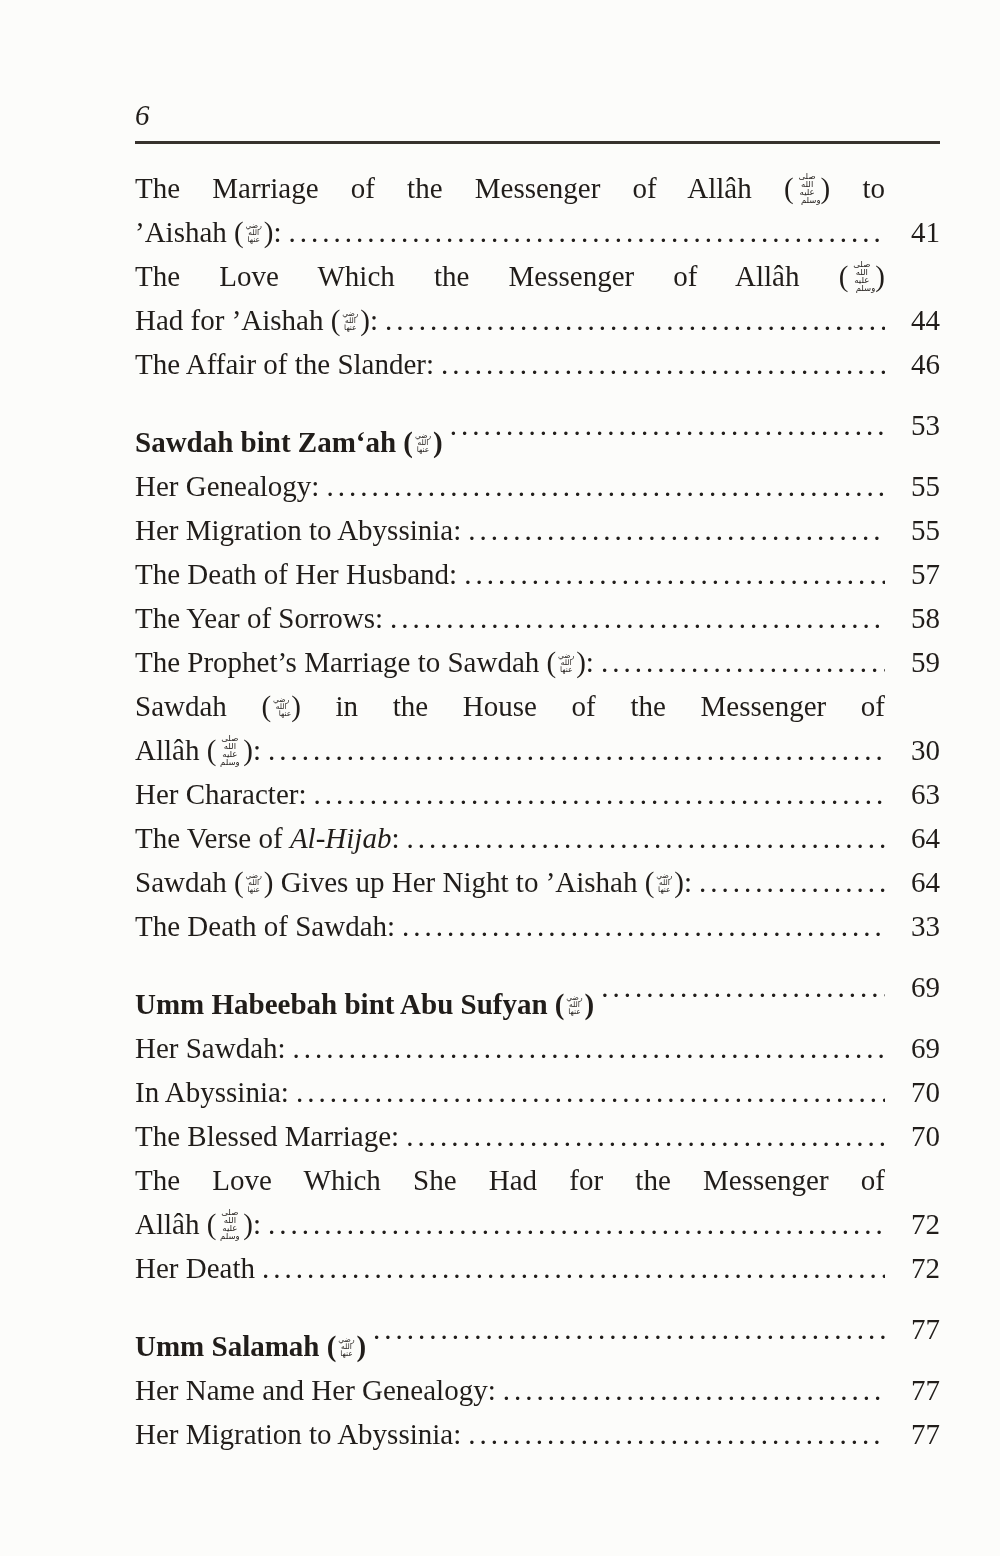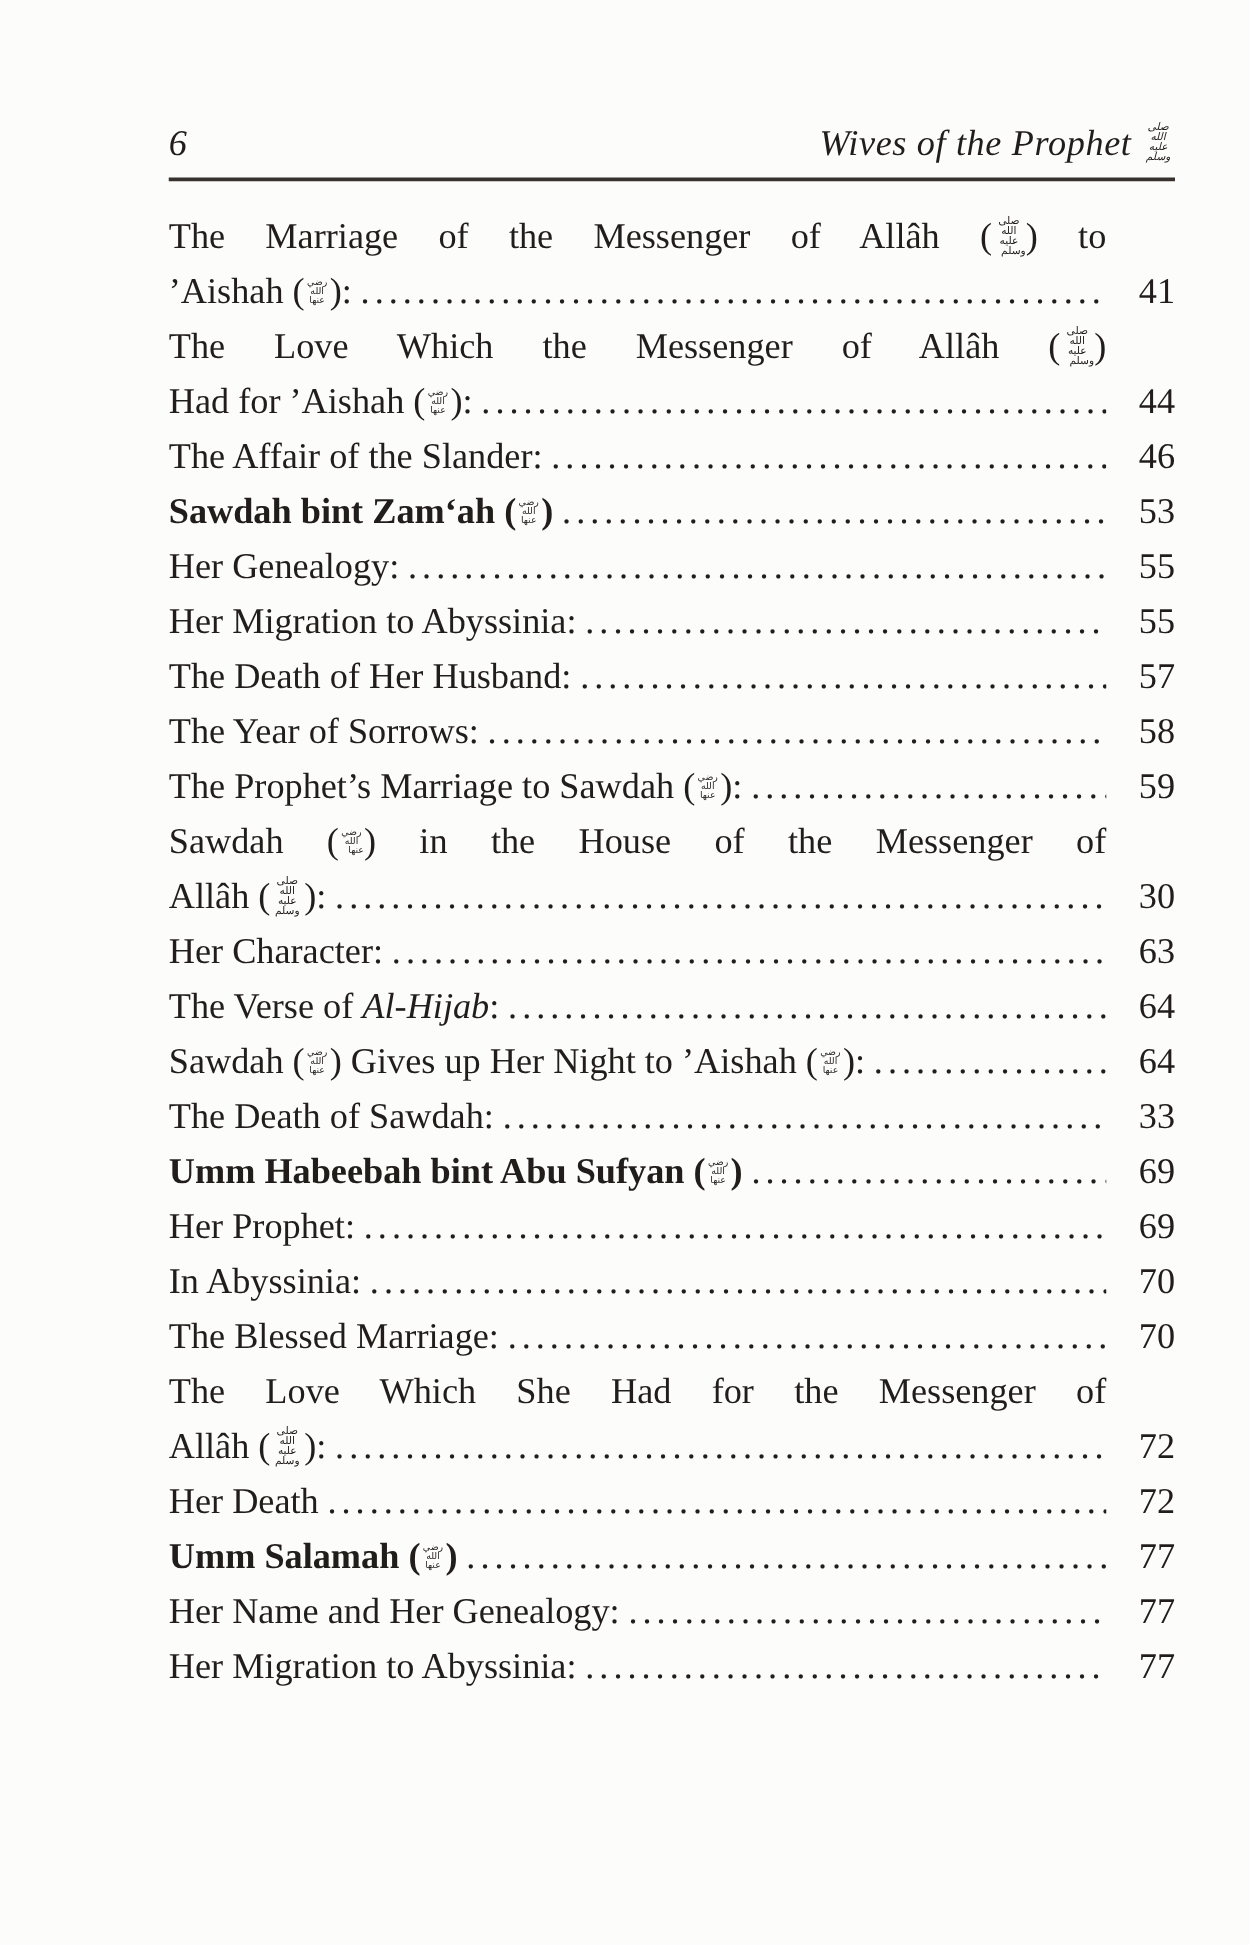--- a/index.html
+++ b/index.html
@@ -35,21 +35,21 @@
     border-bottom: 3px solid var(--rule);
     margin-top: 9px;
     margin-bottom: 22px;
   }
   .toc {
     width: 805px;
     font-size: 29px;
     line-height: 44px;
   }
   .toc-entry.bold .toc-pre,
-  .toc-entry.bold .toc-label { font-weight: bold; }
+  .toc-entry.bold .toc-label { font-weight: bold; margin-top: 34px; }
   .toc-pre {
     width: 750px;
     text-align: justify;
     text-align-last: justify;
   }
   .toc-last { display: flex; align-items: center; width: 805px; }
   .toc-label { flex: 0 0 auto; max-width: 750px; }
   .toc-dots {
     flex: 1 1 0;
     min-width: 0;
@@ -75,21 +75,20 @@
   .hon.saw { width: 27px; font-size: 8.5px; line-height: 8px; }
   .hon.rta { width: 20px; font-size: 7.5px; line-height: 7px; }
   i { font-style: italic; }
 </style>
 </head>
 <body>
 
 <div class="page">
   <div class="page-header">
     <span class="page-num">6</span>
-    <span class="running-title">Wives of the Prophet <span class="hon saw">صلى الله عليه وسلم</span></span>
   </div>
   <div class="header-rule"></div>
   <div class="toc">
       <div class="toc-entry">
         <div class="toc-pre">The Marriage of the Messenger of Allâh (<span class="hon saw">صلى الله عليه وسلم</span>) to</div>
         <div class="toc-last">
           <span class="toc-label">’Aishah (<span class="hon rta">رضي الله عنها</span>):</span>
           <span class="toc-dots"></span>
           <span class="toc-page">41</span>
         </div>
@@ -189,21 +188,21 @@
       </div>
       <div class="toc-entry bold">
         <div class="toc-last">
           <span class="toc-label">Umm Habeebah bint Abu Sufyan (<span class="hon rta">رضي الله عنها</span>)</span>
           <span class="toc-dots"></span>
           <span class="toc-page">69</span>
         </div>
       </div>
       <div class="toc-entry">
         <div class="toc-last">
-          <span class="toc-label">Her Prophet:</span>
+          <span class="toc-label">Her Sawdah:</span>
           <span class="toc-dots"></span>
           <span class="toc-page">69</span>
         </div>
       </div>
       <div class="toc-entry">
         <div class="toc-last">
           <span class="toc-label">In Abyssinia:</span>
           <span class="toc-dots"></span>
           <span class="toc-page">70</span>
         </div>

